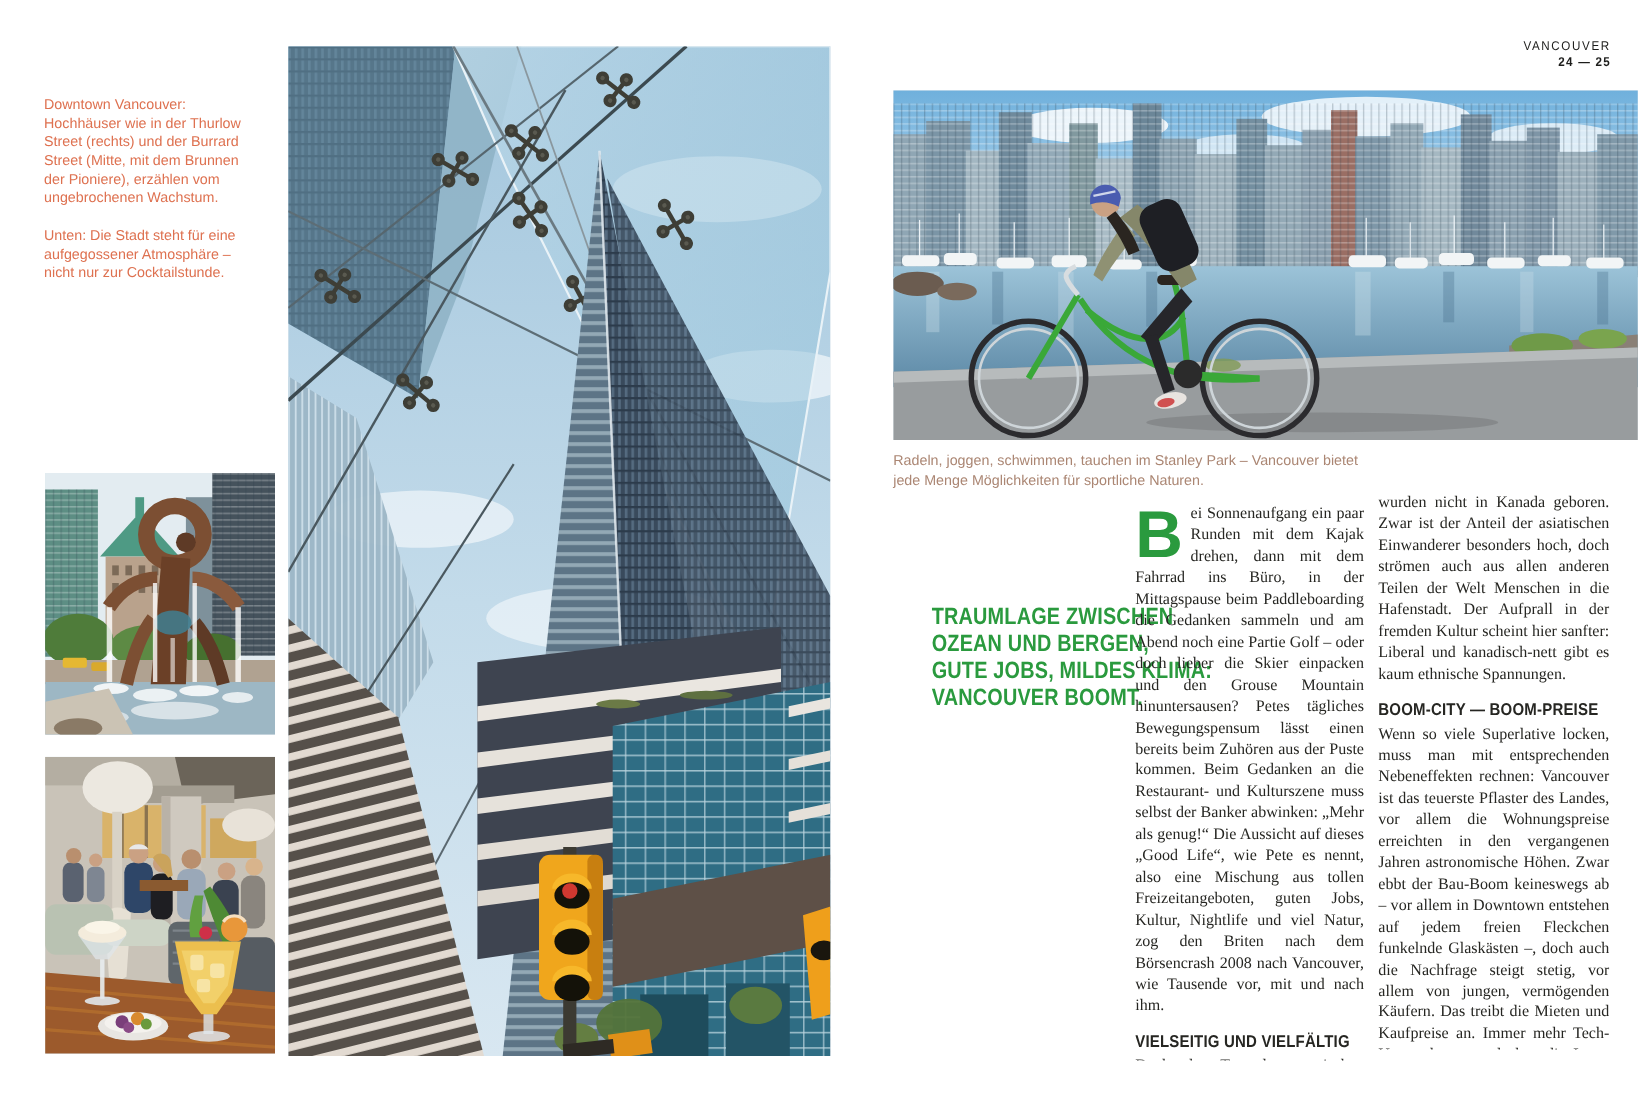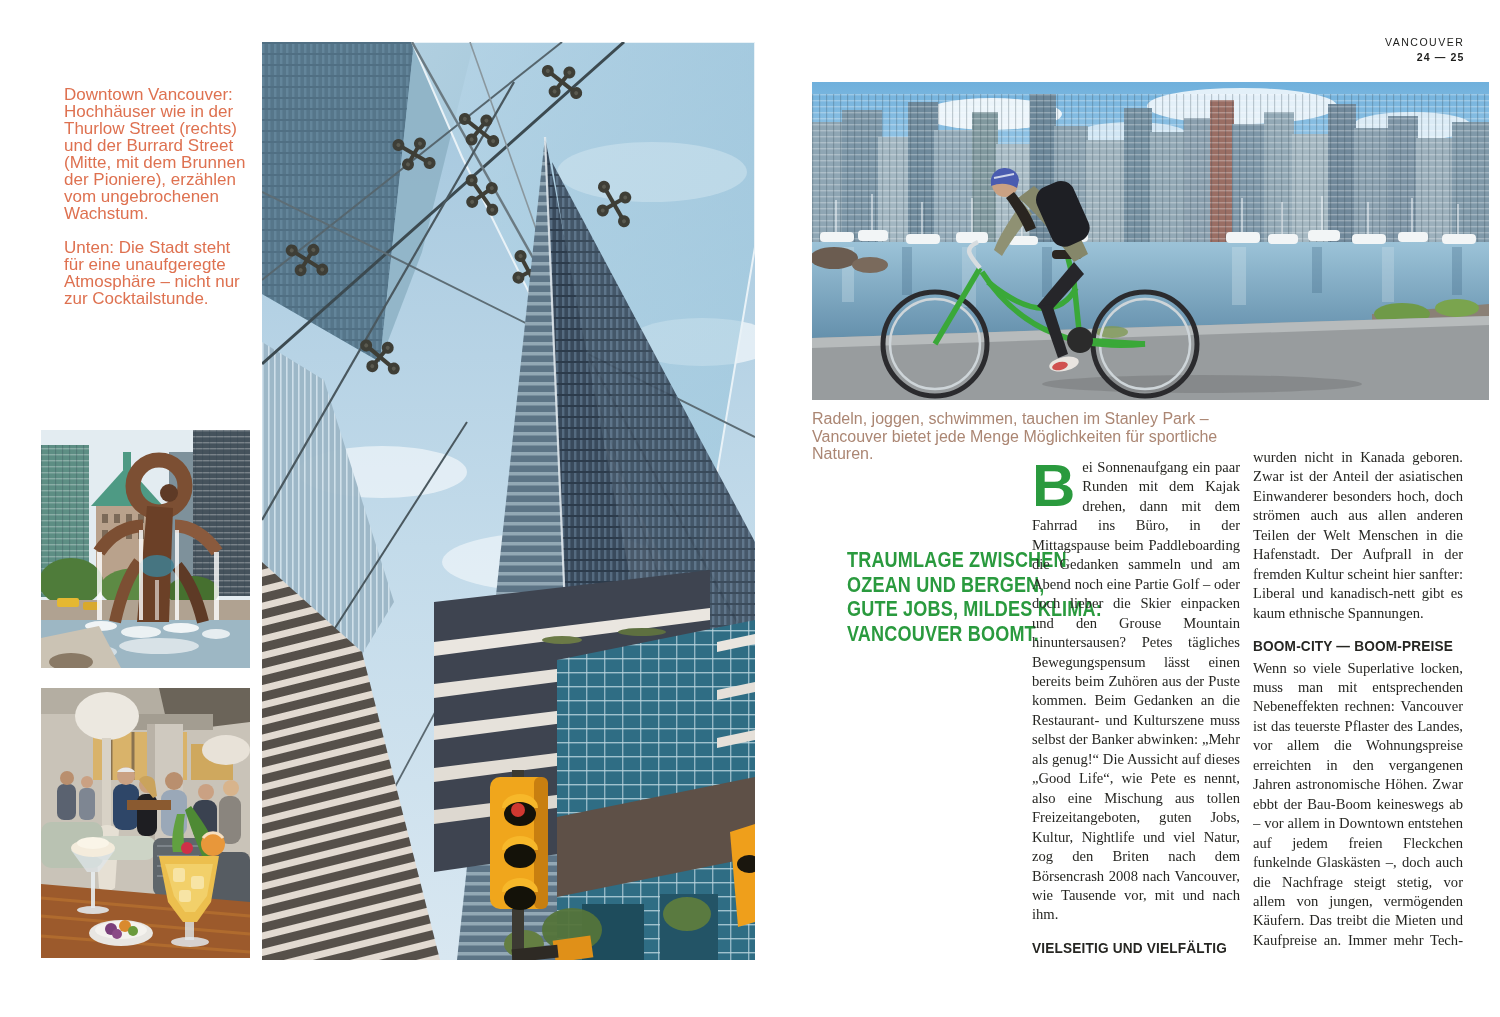--- a/index.html
+++ b/index.html
@@ -1,34 +1,34 @@
 <!DOCTYPE html>
 <html lang="de"><head>
 <meta charset="utf-8">
 <style>
   html,body{margin:0;padding:0;}
   body{width:1500px;height:1017px;position:relative;background:#ffffff;overflow:hidden;
        font-family:"Liberation Sans",sans-serif;color:#1d1d1b;}
   .abs{position:absolute;}
   
-  .margin-caption{left:40px;top:86px;width:186px;font-size:17px;line-height:17px;color:#de7150;margin-left:24px;}
+  .margin-caption{left:40px;top:86px;width:186px;font-size:13px;line-height:17px;color:#de7150;}
   .margin-caption p{margin:0 0 17px 0;}
   
   .page-header{right:36px;top:36px;text-align:right;transform:scaleX(.92);transform-origin:100% 0;}
   .page-header .section{font-size:11.5px;letter-spacing:1.6px;font-weight:500;}
   .page-header .pages{font-size:11.5px;font-weight:700;letter-spacing:1.2px;margin-top:3px;}
   
   .photo{overflow:hidden;background:#dfe8ee;}
   .photo svg{display:block;width:100%;height:100%;}
   .main-photo{left:262px;top:42px;width:493px;height:918px;}
   .bike-photo{left:812px;top:82px;width:677px;height:318px;}
   .fountain-photo{left:41px;top:430px;width:209px;height:238px;}
   .terrace-photo{left:41px;top:688px;width:209px;height:270px;}
   
-  .bike-caption{left:812px;top:410px;width:446px;font-size:16px;line-height:17.5px;color:#ab8673;}
+  .bike-caption{left:812px;top:410px;width:446px;font-size:13px;line-height:17.5px;color:#ab8673;}
   
   .headline{left:847px;top:548px;color:#2a9a3e;}
   .headline div{font-size:21.5px;line-height:24.5px;font-weight:700;letter-spacing:.2px;
                 transform:scaleX(.84);transform-origin:0 50%;white-space:nowrap;}
   
   .col{font-family:"Liberation Serif",serif;font-size:14.6px;line-height:19.45px;
        text-align:justify;color:#262622;overflow:hidden;hyphens:auto;-webkit-hyphens:auto;}
   .col-1{left:1032px;top:458px;width:208px;height:506px;}
   .col-2{left:1253px;top:448px;width:210px;height:506px;}
   .col p{margin:0;}
@@ -36,21 +36,21 @@
            font-size:60px;line-height:48px;color:#2a9a3e;margin:4px 7px 0 0;}
   .subhead{font-family:"Liberation Sans",sans-serif;font-weight:700;font-size:15.5px;
            letter-spacing:.2px;margin:13px 0 3px 0;transform:scaleX(.88);transform-origin:0 50%;
            white-space:nowrap;text-align:left;}
 </style>
 </head>
 <body>
 
 <div class="abs margin-caption">
   <p>Downtown Vancouver: Hochhäuser wie in der Thurlow Street (rechts) und der Burrard Street (Mitte, mit dem Brunnen der Pioniere), erzählen vom ungebrochenen Wachstum.</p>
-  <p>Unten: Die Stadt steht für eine unaufgeregte Atmosphäre – nicht nur zur Cocktailstunde.</p>
+  <p>Unten: Die Stadt steht für eine aufgegossener Atmosphäre – nicht nur zur Cocktailstunde.</p>
 </div>
 
 <div class="abs page-header">
   <div class="section">VANCOUVER</div>
   <div class="pages">24 — 25</div>
 </div>
 
 <div class="abs photo main-photo">
 <svg viewBox="0 0 493 918" preserveAspectRatio="none">
   <defs>

